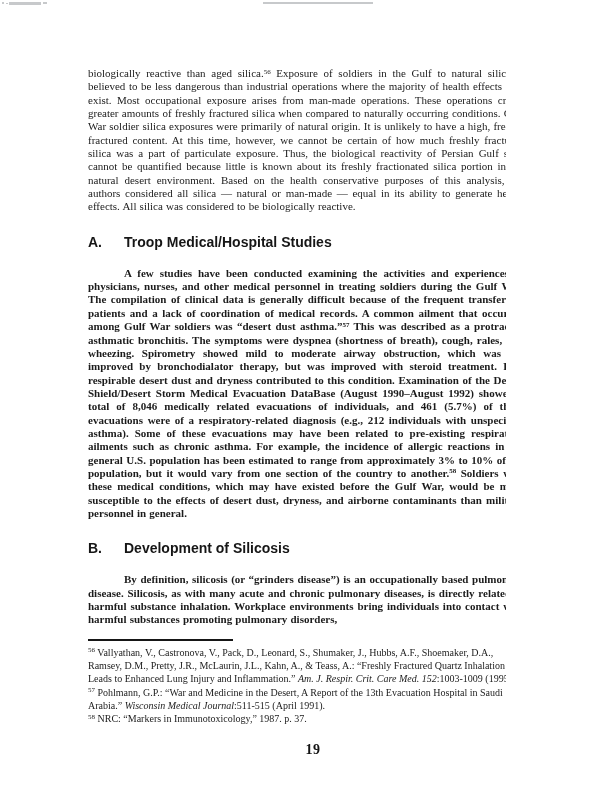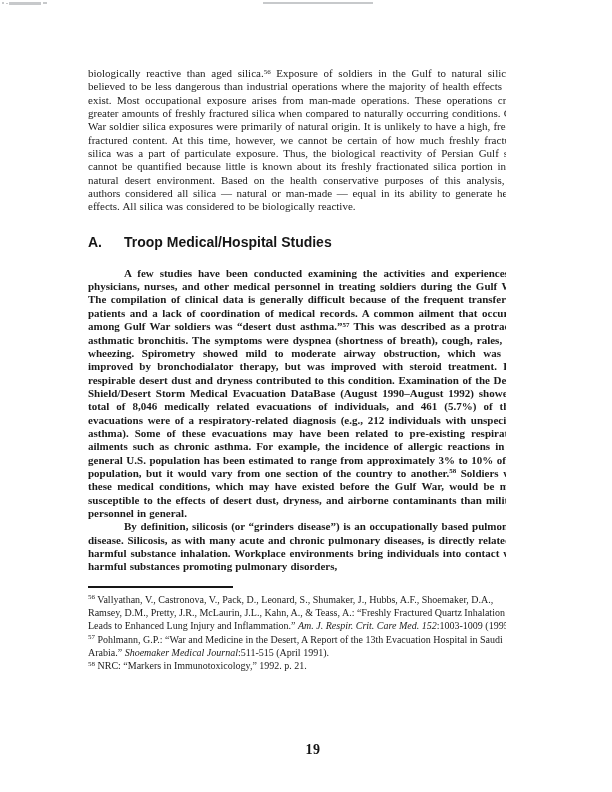--- a/index.html
+++ b/index.html
@@ -105,28 +105,31 @@
   <div class="textblock">
 
     <p class="body-para"><span>biologically reactive than aged silica.</span><sup>56</sup><span> Exposure of soldiers in the Gulf to natural silica is believed to be less dangerous than industrial operations where the majority of health effects data exist. Most occupational exposure arises from man-made operations. These operations create greater amounts of freshly fractured silica when compared to naturally occurring conditions. Gulf War soldier silica exposures were primarily of natural origin. It is unlikely to have a high, freshly fractured content. At this time, however, we cannot be certain of how much freshly fractured silica was a part of particulate exposure. Thus, the biological reactivity of Persian Gulf sand cannot be quantified because little is known about its freshly fractionated silica portion in the natural desert environment. Based on the health conservative purposes of this analysis, the authors considered all silica — natural or man-made — equal in its ability to generate health effects. All silica was considered to be biologically reactive.</span></p>
 
     <h2 class="section-heading">
       <span class="heading-letter">A.</span><span class="heading-title">Troop Medical/Hospital Studies</span>
     </h2>
 
     <p class="body-para first-line-indent"><span>A few studies have been conducted examining the activities and experiences of physicians, nurses, and other medical personnel in treating soldiers during the Gulf War. The compilation of clinical data is generally difficult because of the frequent transfers of patients and a lack of coordination of medical records. A common ailment that occurred among Gulf War soldiers was “desert dust asthma.”</span><sup>57</sup><span> This was described as a protracted asthmatic bronchitis. The symptoms were dyspnea (shortness of breath), cough, rales, and wheezing. Spirometry showed mild to moderate airway obstruction, which was not improved by bronchodialator therapy, but was improved with steroid treatment. Fine respirable desert dust and dryness contributed to this condition. Examination of the Desert Shield/Desert Storm Medical Evacuation DataBase (August 1990–August 1992) showed a total of 8,046 medically related evacuations of individuals, and 461 (5.7%) of those evacuations were of a respiratory-related diagnosis (e.g., 212 individuals with unspecified asthma). Some of these evacuations may have been related to pre-existing respiratory ailments such as chronic asthma. For example, the incidence of allergic reactions in the general U.S. population has been estimated to range from approximately 3% to 10% of the population, but it would vary from one section of the country to another.</span><sup>58</sup><span> Soldiers with these medical conditions, which may have existed before the Gulf War, would be more susceptible to the effects of desert dust, dryness, and airborne contaminants than military personnel in general.</span></p>
 
+    <h2 class="section-heading">
+      <span class="heading-letter">B.</span><span class="heading-title">Development of Silicosis</span>
+    </h2>
 
     <p class="body-para first-line-indent"><span>By definition, silicosis (or “grinders disease”) is an occupationally based pulmonary disease. Silicosis, as with many acute and chronic pulmonary diseases, is directly related to harmful substance inhalation. Workplace environments bring individuals into contact with harmful substances promoting pulmonary disorders,</span></p>
 
     <div class="footnote-rule"></div>
 
     <div class="footnotes">
       <p class="footnote"><sup>56</sup><span> Vallyathan, V., Castronova, V., Pack, D., Leonard, S., Shumaker, J., Hubbs, A.F., Shoemaker, D.A., Ramsey, D.M., Pretty, J.R., McLaurin, J.L., Kahn, A., &amp; Teass, A.: “Freshly Fractured Quartz Inhalation Leads to Enhanced Lung Injury and Inflammation.” </span><i>Am. J. Respir. Crit. Care Med. 152</i><span>:1003-1009 (1995).</span></p>
-      <p class="footnote"><sup>57</sup><span> Pohlmann, G.P.: “War and Medicine in the Desert, A Report of the 13th Evacuation Hospital in Saudi Arabia.” </span><i>Shoemaker Medical Journal</i><span>:511-515 (April 1991).</span></p>
-      <p class="footnote"><sup>58</sup><span> NRC: “Markers in Immunotoxicology,” 1992. p. 21.</span></p>
+      <p class="footnote"><sup>57</sup><span> Pohlmann, G.P.: “War and Medicine in the Desert, A Report of the 13th Evacuation Hospital in Saudi Arabia.” </span><i>Wisconsin Medical Journal</i><span>:511-515 (April 1991).</span></p>
+      <p class="footnote"><sup>58</sup><span> NRC: “Markers in Immunotoxicology,” 1987. p. 37.</span></p>
     </div>
 
   </div>
 
   <div class="page-number">19</div>
 
 </div>
 
 </body></html>

